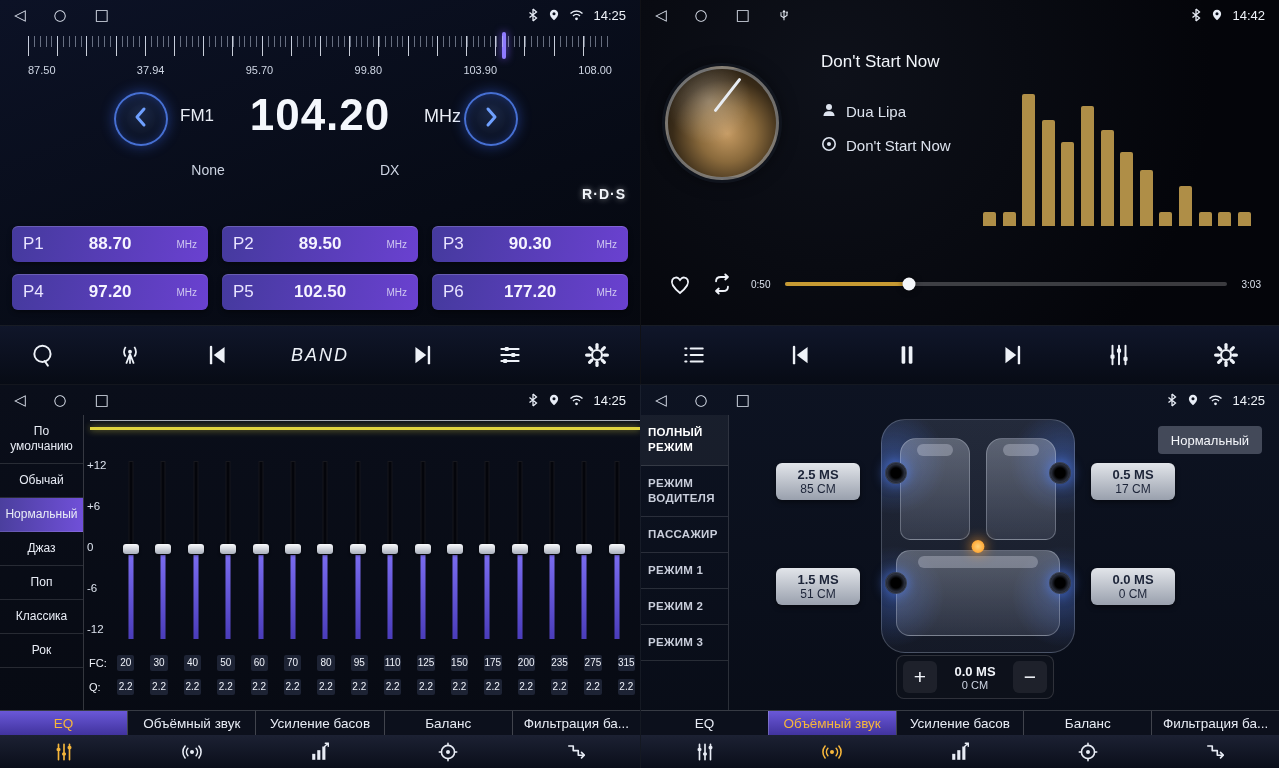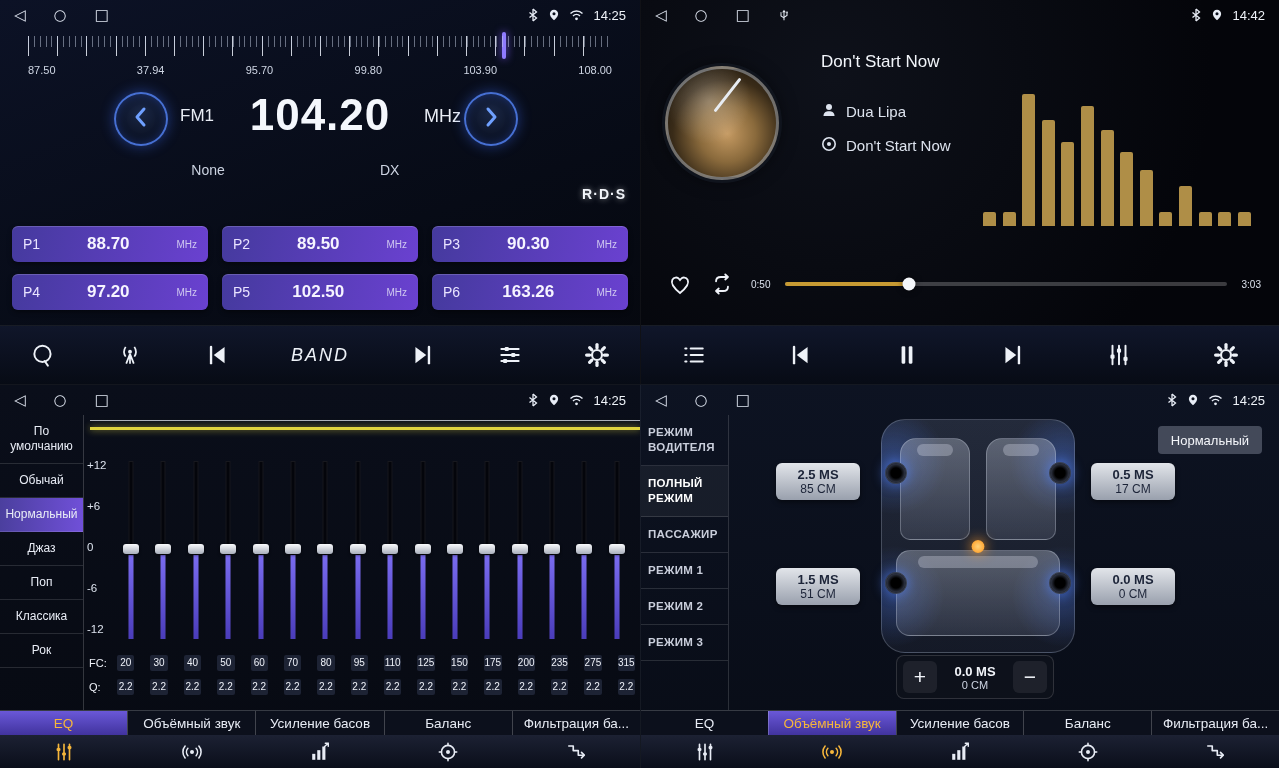--- a/index.html
+++ b/index.html
@@ -51,21 +51,21 @@
   .stereo-mode{position:absolute;left:176px;width:64px;top:162px;text-align:center;font-size:14px;color:#ccd3e1;}
   .dx-label{position:absolute;left:380px;top:162px;font-size:14px;color:#ccd3e1;}
   .rds-badge{position:absolute;right:14px;top:186px;font-weight:bold;font-size:14px;
     letter-spacing:1px;color:#f2f5fa;text-shadow:0 0 6px rgba(255,255,255,.55);}
 
   .presets{position:absolute;left:12px;right:12px;top:226px;display:grid;
     grid-template-columns:repeat(3,1fr);gap:12px 14px;}
   .preset{height:36px;border-radius:6px;display:flex;align-items:center;padding:0 11px;cursor:pointer;
     background:linear-gradient(100deg,#453a9e 0%,#6a41d0 100%);
     box-shadow:inset 0 1px 0 rgba(255,255,255,.18), 0 2px 5px rgba(0,0,0,.45);box-sizing:border-box;}
-  .p-key{font-size:14px;color:#e9e4ff;}
+  .p-key{font-size:17px;color:#e9e4ff;}
   .p-val{flex:1;text-align:center;font-size:17px;font-weight:bold;color:#f6f4ff;}
   .p-unit{font-size:10px;color:#cfc8f0;}
 
   .toolbar{position:absolute;left:0;right:0;bottom:0;height:58px;display:flex;align-items:center;
     justify-content:space-around;background:linear-gradient(180deg,#10162a,#070b15);
     border-top:1px solid rgba(255,255,255,.07);}
   .tb-item{display:flex;align-items:center;justify-content:center;cursor:pointer;color:#eef2f8;}
   .tb-band{font-size:18px;letter-spacing:2px;color:#eef2f8;font-style:italic;}
 
   
@@ -270,21 +270,21 @@
         <span class="p-val">97.20</span>
         <span class="p-unit">MHz</span>
       </div>
         <div class="preset">
         <span class="p-key">P5</span>
         <span class="p-val">102.50</span>
         <span class="p-unit">MHz</span>
       </div>
         <div class="preset">
         <span class="p-key">P6</span>
-        <span class="p-val">163.26</span>
+        <span class="p-val">177.20</span>
         <span class="p-unit">MHz</span>
       </div>
       </div>
 
     <div class="toolbar">
       <div class="tb-item">
         <svg width="26" height="26" viewBox="0 0 24 24">
             <circle cx="11.5" cy="11" r="7.5" fill="none" stroke="#eef2f8" stroke-width="1.8"></circle>
             <path d="M13.5 17.5 L16.5 21.8" stroke="#eef2f8" stroke-width="1.8" stroke-linecap="round"></path>
           </svg>
@@ -723,22 +723,22 @@
               <path d="M1.5 4.5 A8.5 8.5 0 0 1 13.5 4.5" fill="none" stroke="#e8edf6" stroke-width="1.4"></path>
               <path d="M4 7 A5 5 0 0 1 11 7" fill="none" stroke="#e8edf6" stroke-width="1.4"></path>
               <circle cx="7.5" cy="9.8" r="1.4" fill="#e8edf6"></circle>
             </svg>
           </span>
         <span class="sb-time">14:25</span>
       </div>
     </div>
 
     <div class="mode-menu">
+        <div class="mode-item selected">ПОЛНЫЙ РЕЖИМ</div>
         <div class="mode-item">РЕЖИМ ВОДИТЕЛЯ</div>
-        <div class="mode-item selected">ПОЛНЫЙ РЕЖИМ</div>
         <div class="mode-item">ПАССАЖИР</div>
         <div class="mode-item">РЕЖИМ 1</div>
         <div class="mode-item">РЕЖИМ 2</div>
         <div class="mode-item">РЕЖИМ 3</div>
       </div>
 
     <div class="sur-main">
       <div class="sur-preset-btn">Нормальный</div>
 
       <div class="car-panel">

